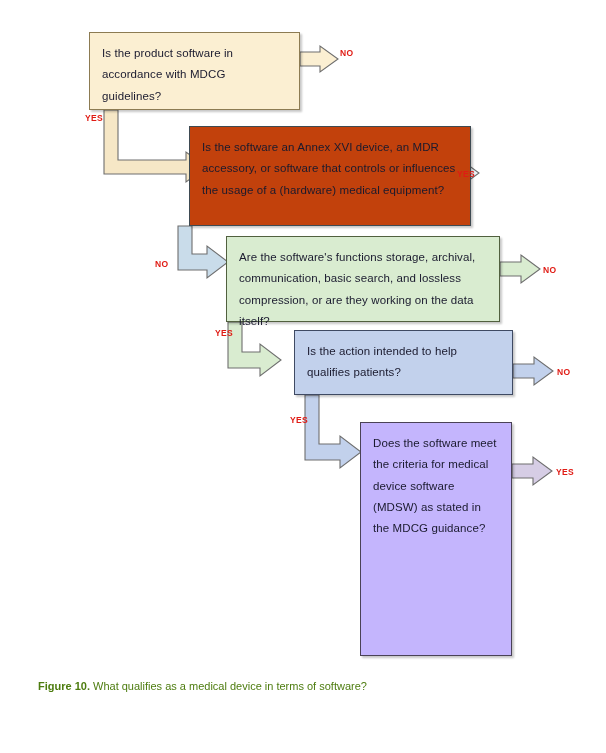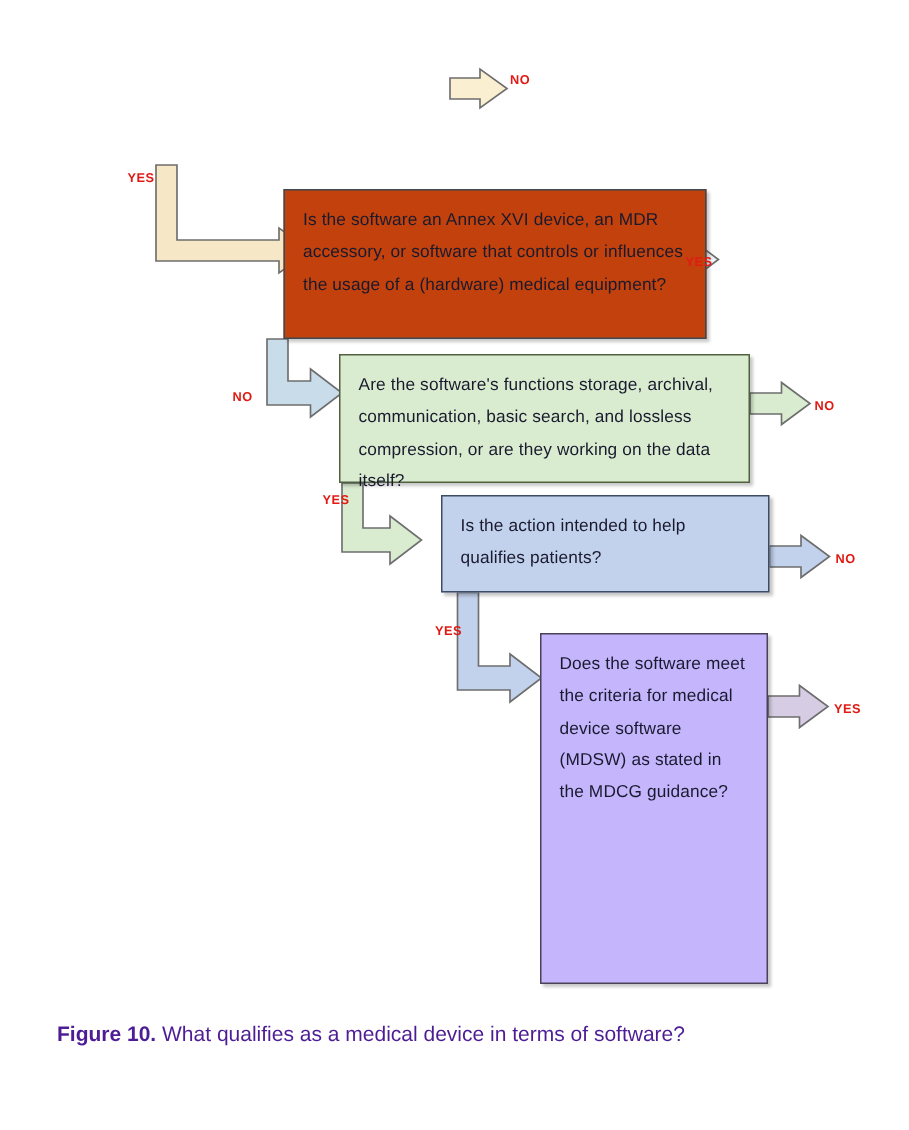--- a/index.html
+++ b/index.html
@@ -62,23 +62,23 @@
   }
 
   #caption {
     position: absolute;
     left: 0;
     top: 678px;
     width: 606px;
     padding: 0 14px 0 16px;
     box-sizing: border-box;
     font-family: "Liberation Sans", sans-serif;
-    font-size: 14px;
+    font-size: 11px;
     line-height: 1.62;
-    color: #4c1d95;
+    color: #4d7c0f;
     text-align: justify;
   }
   #caption .fig-num { font-weight: bold; }
   #caption .indent { display: inline-block; width: 22px; }
 </style>
 </head>
 <body>
 
 <div id="figure-canvas">
 
@@ -114,20 +114,23 @@
 
     <g>
       <path d="M 305,395 L 319,395 L 319,444 L 340,444 L 340,436 L 361,452 L 340,468 L 340,460 L 305,460 Z" fill="#c2d1ec" stroke="#6e6e6e" stroke-width="1.1" stroke-linejoin="miter"></path>
     </g>
 
     <g>
       <path d="M 512,464 L 533,464 L 533,457 L 552,471 L 533,485 L 533,478 L 512,478 Z" fill="#d6cde5" stroke="#6e6e6e" stroke-width="1.1" stroke-linejoin="miter"></path>
     </g>
   </svg>
 
+  <div class="node n1" style="left:89px; top:32px; width:211px; height:78px;">
+    <span class="node-text">Is the product software in accordance with MDCG guidelines?</span>
+  </div>
 
   <div class="node n2" style="left:158px; top:126px; width:282px; height:100px;">
     <span class="node-text">Is the software an Annex XVI device, an MDR accessory, or software that controls or influences the usage of a (hardware) medical equipment?</span>
   </div>
 
   <div class="node n3" style="left:226px; top:236px; width:274px; height:86px;">
     <span class="node-text">Are the software's functions storage, archival, communication, basic search, and lossless compression, or are they working on the data itself?</span>
   </div>
 
   <div class="node n4" style="left:294px; top:330px; width:219px; height:65px;">

